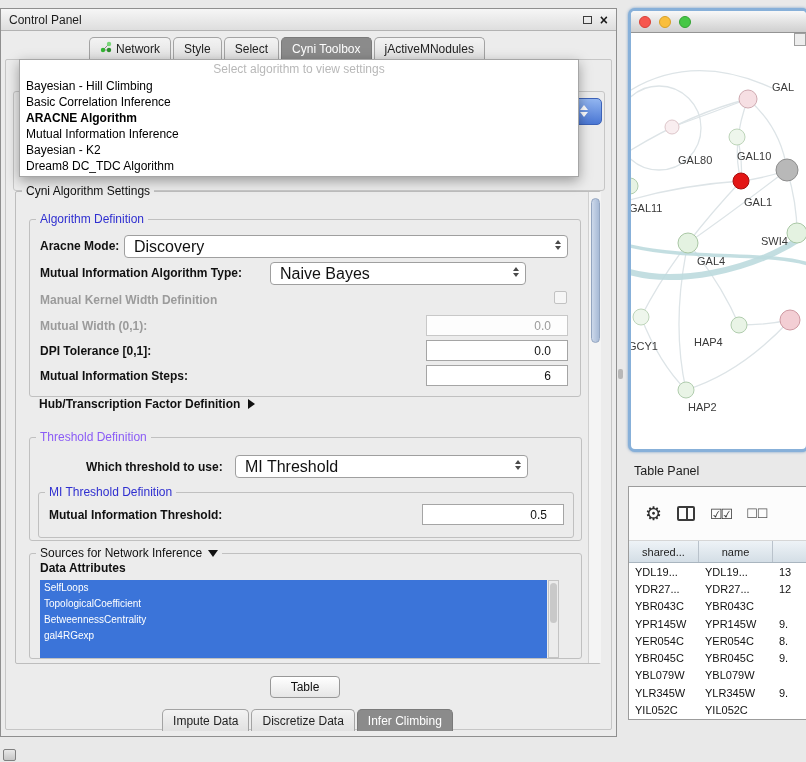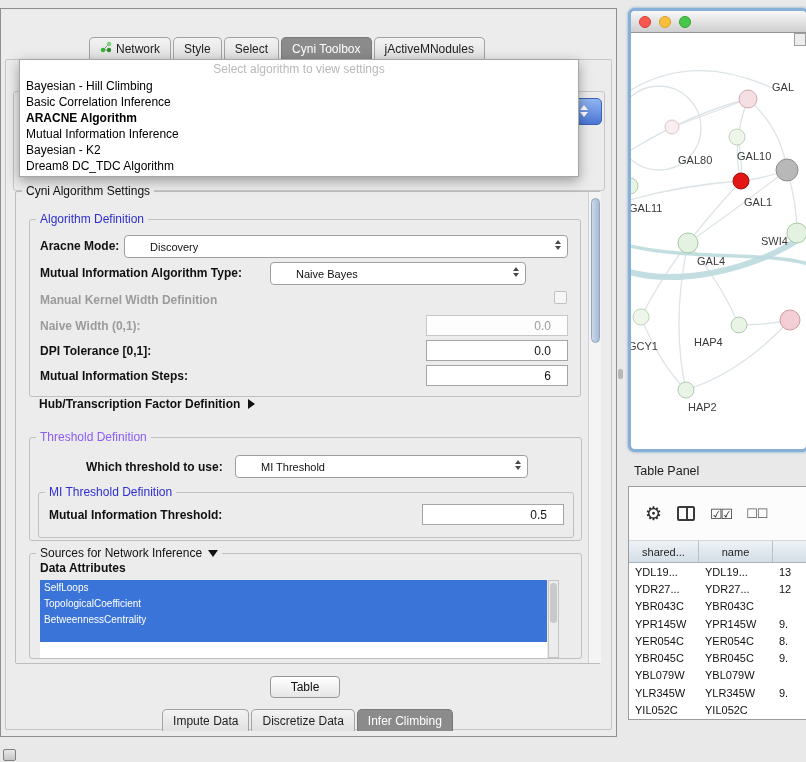--- a/index.html
+++ b/index.html
@@ -42,21 +42,21 @@
   .settings-box{position:absolute;left:14px;top:182px;width:586px;height:473px;border:1px solid #bdbdbd;border-radius:2px;z-index:3}
   .group{position:absolute;border:1px solid #c0c0c0;border-radius:3px}
   .gtitle{position:absolute;top:-8px;left:6px;background:#ececec;padding:0 4px;font-size:12px;color:#111;white-space:nowrap;display:flex;align-items:center;gap:6px}
   .gtitle.blue{color:#2f2fd0}
   .gtitle.green{color:#8b5cf6}
 
   .lbl{position:absolute;font-weight:bold;font-size:12px;white-space:nowrap;color:#111}
   .lbl.dis{color:#9b9b9b}
 
   .combo{position:absolute;height:23px;background:#fff;border:1px solid #9f9f9f;border-radius:4px;
-         display:flex;align-items:center;padding:0 24px 0 25px;font-size:11px}
+         display:flex;align-items:center;padding:0 24px 0 9px;font-size:16px}
   .combo .arrows{position:absolute;right:6px;top:4px;display:flex;flex-direction:column;gap:2px}
   .tri-up{width:0;height:0;border-left:3.5px solid transparent;border-right:3.5px solid transparent;border-bottom:4.5px solid #4a4a4a}
   .tri-dn{width:0;height:0;border-left:3.5px solid transparent;border-right:3.5px solid transparent;border-top:4.5px solid #4a4a4a}
 
   .tin{position:absolute;height:21px;border:1px solid #a5a5a5;background:#fff;text-align:right;padding:0 16px;
        font:12px "Liberation Sans",sans-serif;color:#111}
   .tin.dis{color:#9b9b9b;border-color:#c8c8c8;background:#fdfdfd}
 
   .cbox{position:absolute;width:13px;height:13px;border:1px solid #c2c2c2;border-radius:2px;background:#f6f6f6}
 
@@ -110,20 +110,27 @@
 
   .minidock{position:absolute;left:3px;top:749px;width:13px;height:12px;border:1px solid #808080;border-radius:2px;
             background:linear-gradient(#e8e8e8,#c6c6c6)}
   .divhandle{position:absolute;left:618px;top:369px;width:5px;height:10px;border-radius:2px;background:#b7b7b7}
 </style>
 </head>
 <body>
 
 <div class="cpwin">
 
+  <div class="titlebar">
+    <span class="tb-title">Control Panel</span>
+    <span class="tb-icons">
+      <span class="floatbox"></span>
+      <span class="closex">×</span>
+    </span>
+  </div>
 
   <div class="panebox"></div>
 
   <div class="tabbar" id="top-tabs">
       <div class="tab">
         <span><svg width="12" height="12" viewBox="0 0 12 12">
             <line x1="3" y1="9" x2="9" y2="3" stroke="#8a8a8a" stroke-width="1"></line>
             <line x1="3" y1="9" x2="9" y2="9" stroke="#8a8a8a" stroke-width="1"></line>
             <circle cx="3" cy="9" r="2.2" fill="#35b535"></circle>
             <circle cx="9" cy="3" r="2.2" fill="#79d679"></circle>
@@ -189,21 +196,21 @@
         <span>Naive Bayes</span>
         <span class="arrows">
             <span class="tri-up"></span>
             <span class="tri-dn"></span>
           </span>
       </div>
 
       <span class="lbl dis" style="left:10px;top:73px">Manual Kernel Width Definition</span>
       <span class="cbox" style="left:524px;top:71px"></span>
 
-      <span class="lbl dis" style="left:10px;top:99px">Naive Width (0,1):</span>
+      <span class="lbl dis" style="left:10px;top:99px">Mutual Width (0,1):</span>
       <input class="tin dis" style="left: 396px; top: 95px; width: 142px;" readonly="" value="0.0">
 
       <span class="lbl" style="left:10px;top:124px">DPI Tolerance [0,1]:</span>
       <input class="tin" style="left: 396px; top: 120px; width: 142px;" readonly="" value="0.0">
 
       <span class="lbl" style="left:10px;top:149px">Mutual Information Steps:</span>
       <input class="tin" style="left: 396px; top: 145px; width: 142px;" readonly="" value="6">
     </div>
 
     <div class="hubrow">
@@ -233,20 +240,21 @@
     <div class="group" style="left:13px;top:361px;width:553px;height:106px">
       <span class="gtitle">
         <span>Sources for Network Inference</span>
         <span class="btri-down"></span>
       </span>
       <span class="lbl" style="left:10px;top:7px">Data Attributes</span>
       <div class="attr-list" id="attr-list">
           <div class="attr-item">SelfLoops</div>
           <div class="attr-item">TopologicalCoefficient</div>
           <div class="attr-item">BetweennessCentrality</div>
+          <div class="attr-item">gal4RGexp</div>
           <div class="attr-item" style="height: 14px;"></div>
         </div>
       <div class="ltrack">
         <div class="lthumb"></div>
       </div>
     </div>
   </div>
 
   <div class="applybtn">Table</div>
 

